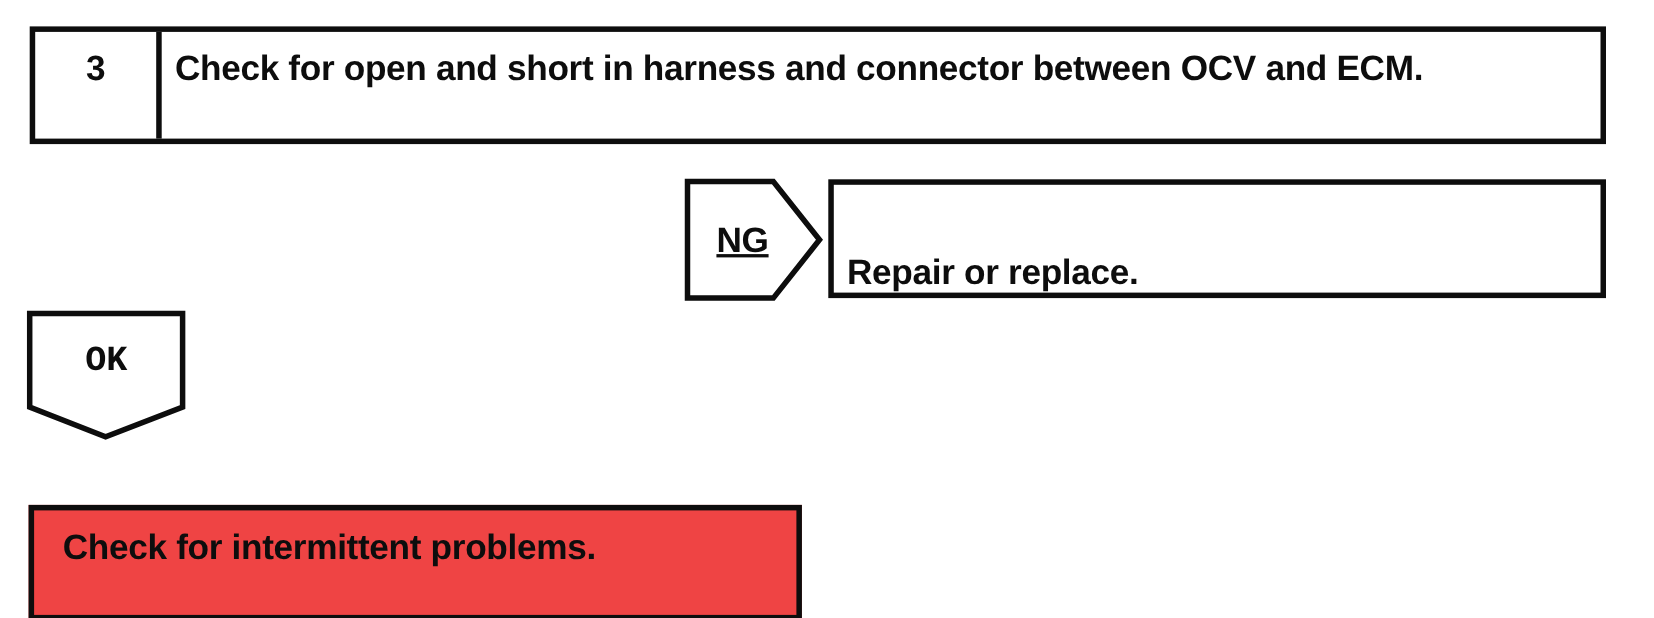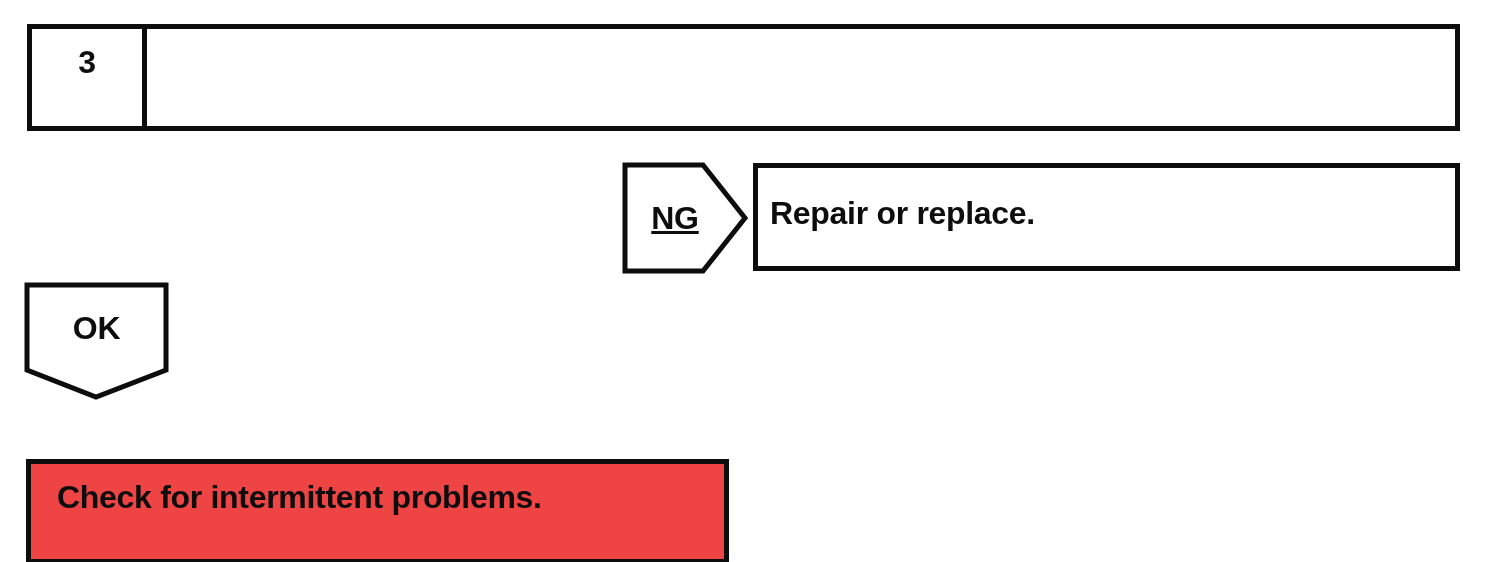--- a/index.html
+++ b/index.html
@@ -73,40 +73,41 @@
   .repair-box {
     position: absolute;
     left: 753px;
     top: 163px;
     width: 707px;
     height: 108px;
     border: 5px solid #0d0d0d;
     box-sizing: border-box;
     background: #ffffff;
     display: flex;
-    align-items: flex-start;
+    align-items: flex-end;
     padding: 26px 16px 0 12px;
   }
   
   .ok-connector-svg {
     position: absolute;
     left: 22px;
     top: 280px;
     width: 150px;
     height: 124px;
   }
   .ok-label-holder {
     position: absolute;
     left: 27px;
     top: 285px;
     width: 139px;
     height: 85px;
     display: flex;
     align-items: center;
     justify-content: center;
+    font-family: Liberation Mono, monospace;
   }
   
   .result-box {
     position: absolute;
     left: 26px;
     top: 433px;
     width: 703px;
     height: 105px;
     border: 5px solid #0d0d0d;
     box-sizing: border-box;
@@ -125,20 +126,21 @@
 </style>
 </head>
 <body>
 
 <div class="canvas">
 
   <div class="step-box">
     <div class="step-number-cell">
       <span class="fc-text">3</span>
     </div>
+    <div class="step-text-cell fc-text">Check for open and short in harness and connector between OCV and ECM.</div>
   </div>
 
   <svg class="ng-connector-svg" viewBox="0 0 132 118">
     <polygon class="pent" points="5,5 83,5 125,58 83,111 5,111"></polygon>
   </svg>
   <div class="ng-label-holder">
     <span class="fc-text">NG</span>
   </div>
 
   <div class="repair-box">

